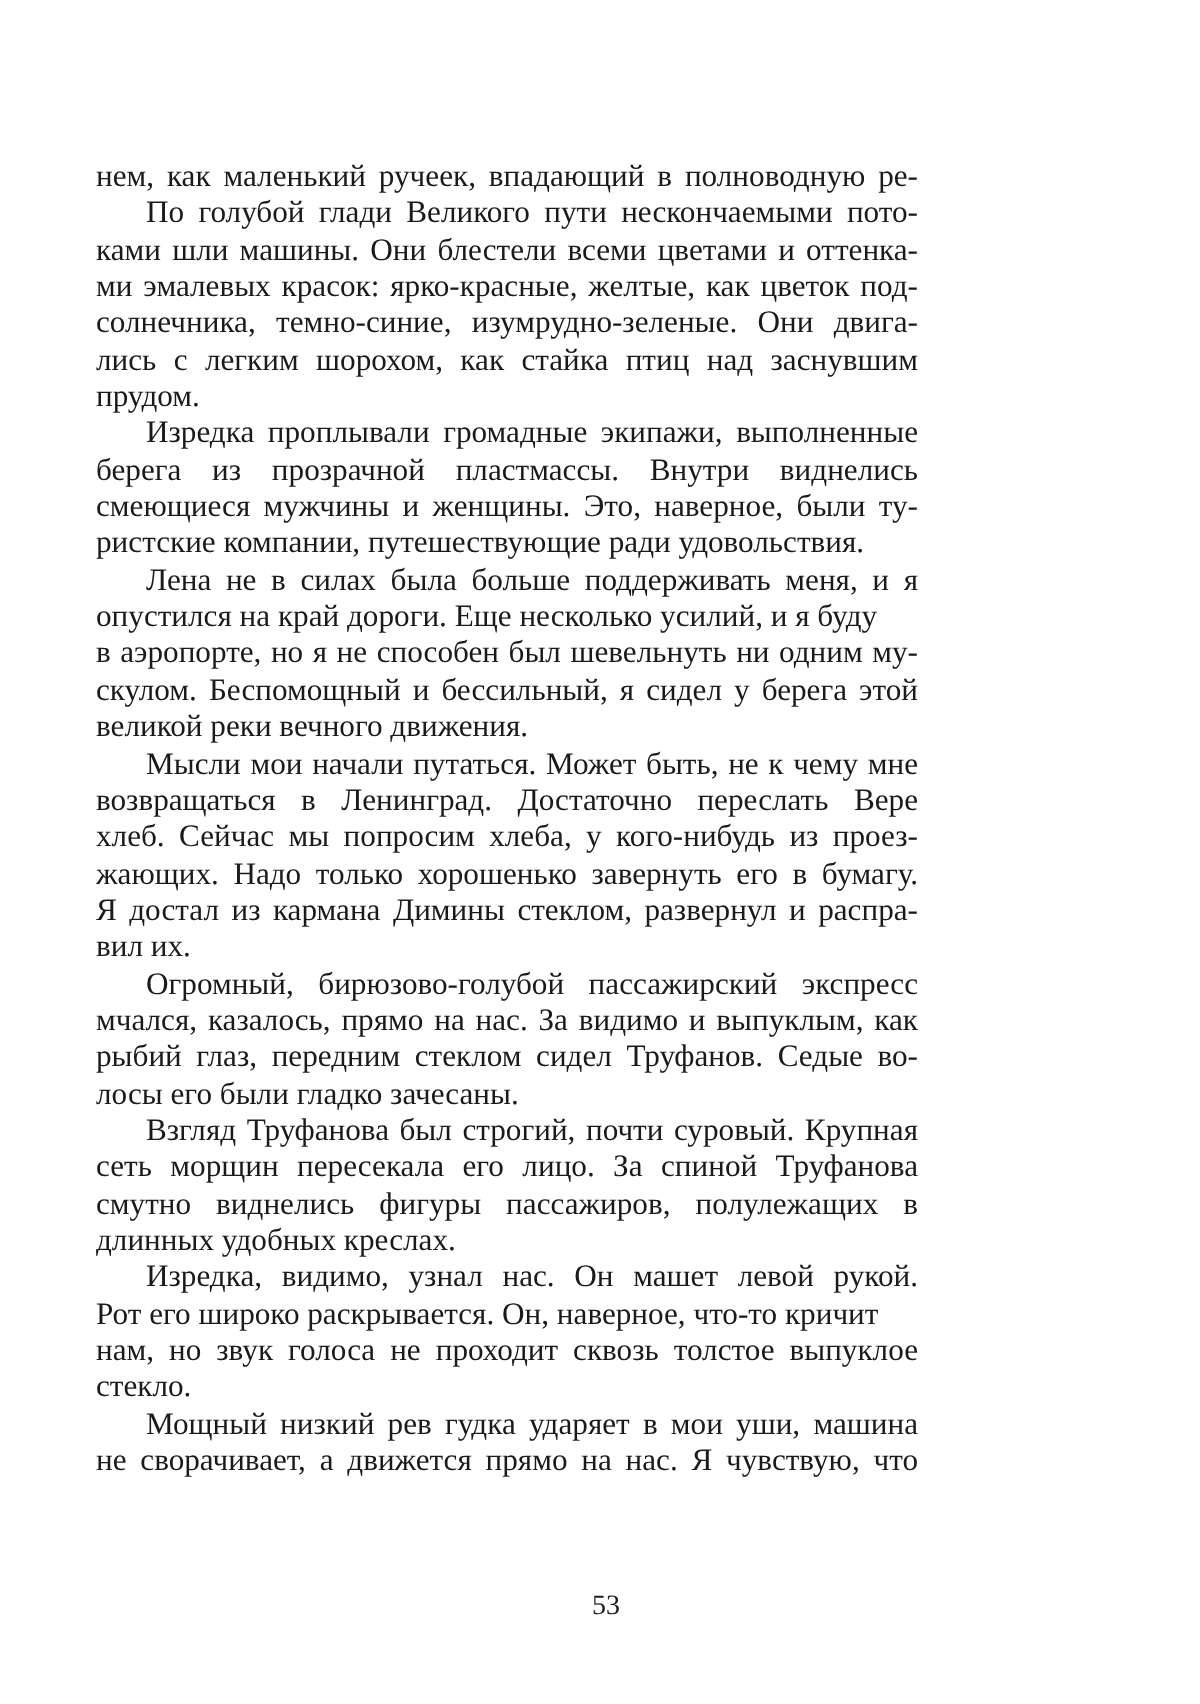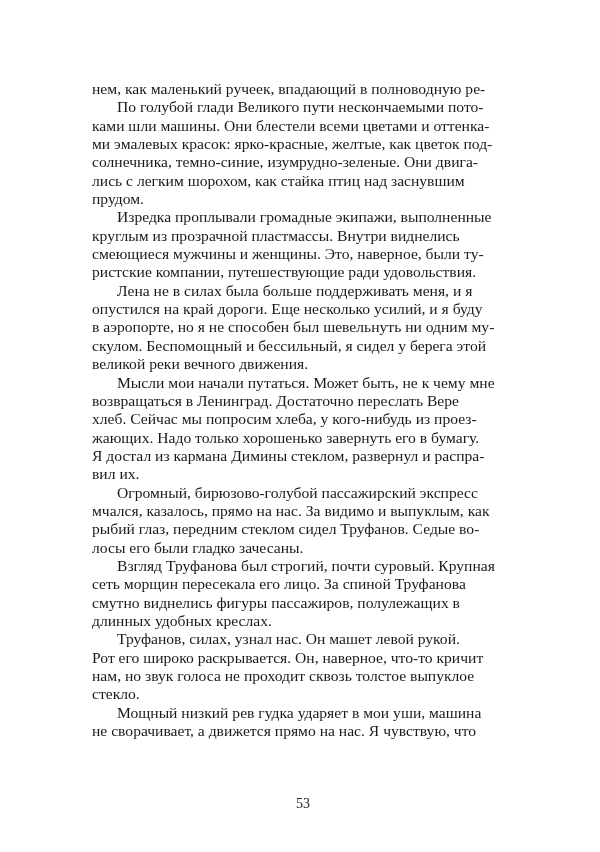--- a/index.html
+++ b/index.html
@@ -22,21 +22,20 @@
     width: 411px;
   }
   .line {
     font-size: 15.6px;
     line-height: 18.35px;
     height: 18.35px;
     white-space: nowrap;
     text-align: justify;
     text-align-last: justify;
     overflow: visible;
-    margin-left: 44px;
   }
   .line.indent {
     text-indent: 25px;
   }
   .line.last {
     text-align: left;
     text-align-last: left;
   }
   .page-number {
     position: absolute;
@@ -55,21 +54,21 @@
 
 <div class="page" id="page-body">
     <div class="line">нем, как маленький ручеек, впадающий в полноводную ре-</div>
     <div class="line indent">По голубой глади Великого пути нескончаемыми пото-</div>
     <div class="line">ками шли машины. Они блестели всеми цветами и оттенка-</div>
     <div class="line">ми эмалевых красок: ярко-красные, желтые, как цветок под-</div>
     <div class="line">солнечника, темно-синие, изумрудно-зеленые. Они двига-</div>
     <div class="line">лись с легким шорохом, как стайка птиц над заснувшим</div>
     <div class="line last">прудом.</div>
     <div class="line indent">Изредка проплывали громадные экипажи, выполненные</div>
-    <div class="line">круглым из прозрачной пластмассы. Внутри виднелись</div>
+    <div class="line">берега из прозрачной пластмассы. Внутри виднелись</div>
     <div class="line">смеющиеся мужчины и женщины. Это, наверное, были ту-</div>
     <div class="line last">ристские компании, путешествующие ради удовольствия.</div>
     <div class="line indent">Лена не в силах была больше поддерживать меня, и я</div>
     <div class="line last">опустился на край дороги. Еще несколько усилий, и я буду</div>
     <div class="line">в аэропорте, но я не способен был шевельнуть ни одним му-</div>
     <div class="line">скулом. Беспомощный и бессильный, я сидел у берега этой</div>
     <div class="line last">великой реки вечного движения.</div>
     <div class="line indent">Мысли мои начали путаться. Может быть, не к чему мне</div>
     <div class="line">возвращаться в Ленинград. Достаточно переслать Вере</div>
     <div class="line">хлеб. Сейчас мы попросим хлеба, у кого-нибудь из проез-</div>
@@ -77,21 +76,21 @@
     <div class="line">Я достал из кармана Димины стеклом, развернул и распра-</div>
     <div class="line last">вил их.</div>
     <div class="line indent">Огромный, бирюзово-голубой пассажирский экспресс</div>
     <div class="line">мчался, казалось, прямо на нас. За видимо и выпуклым, как</div>
     <div class="line">рыбий глаз, передним стеклом сидел Труфанов. Седые во-</div>
     <div class="line last">лосы его были гладко зачесаны.</div>
     <div class="line indent">Взгляд Труфанова был строгий, почти суровый. Крупная</div>
     <div class="line">сеть морщин пересекала его лицо. За спиной Труфанова</div>
     <div class="line">смутно виднелись фигуры пассажиров, полулежащих в</div>
     <div class="line last">длинных удобных креслах.</div>
-    <div class="line indent">Труфанов, силах, узнал нас. Он машет левой рукой.</div>
+    <div class="line indent">Изредка, видимо, узнал нас. Он машет левой рукой.</div>
     <div class="line last">Рот его широко раскрывается. Он, наверное, что-то кричит</div>
     <div class="line">нам, но звук голоса не проходит сквозь толстое выпуклое</div>
     <div class="line last">стекло.</div>
     <div class="line indent">Мощный низкий рев гудка ударяет в мои уши, машина</div>
     <div class="line">не сворачивает, а движется прямо на нас. Я чувствую, что</div>
   </div>
 
 <div class="page-number">53</div>
 
 </body></html>

